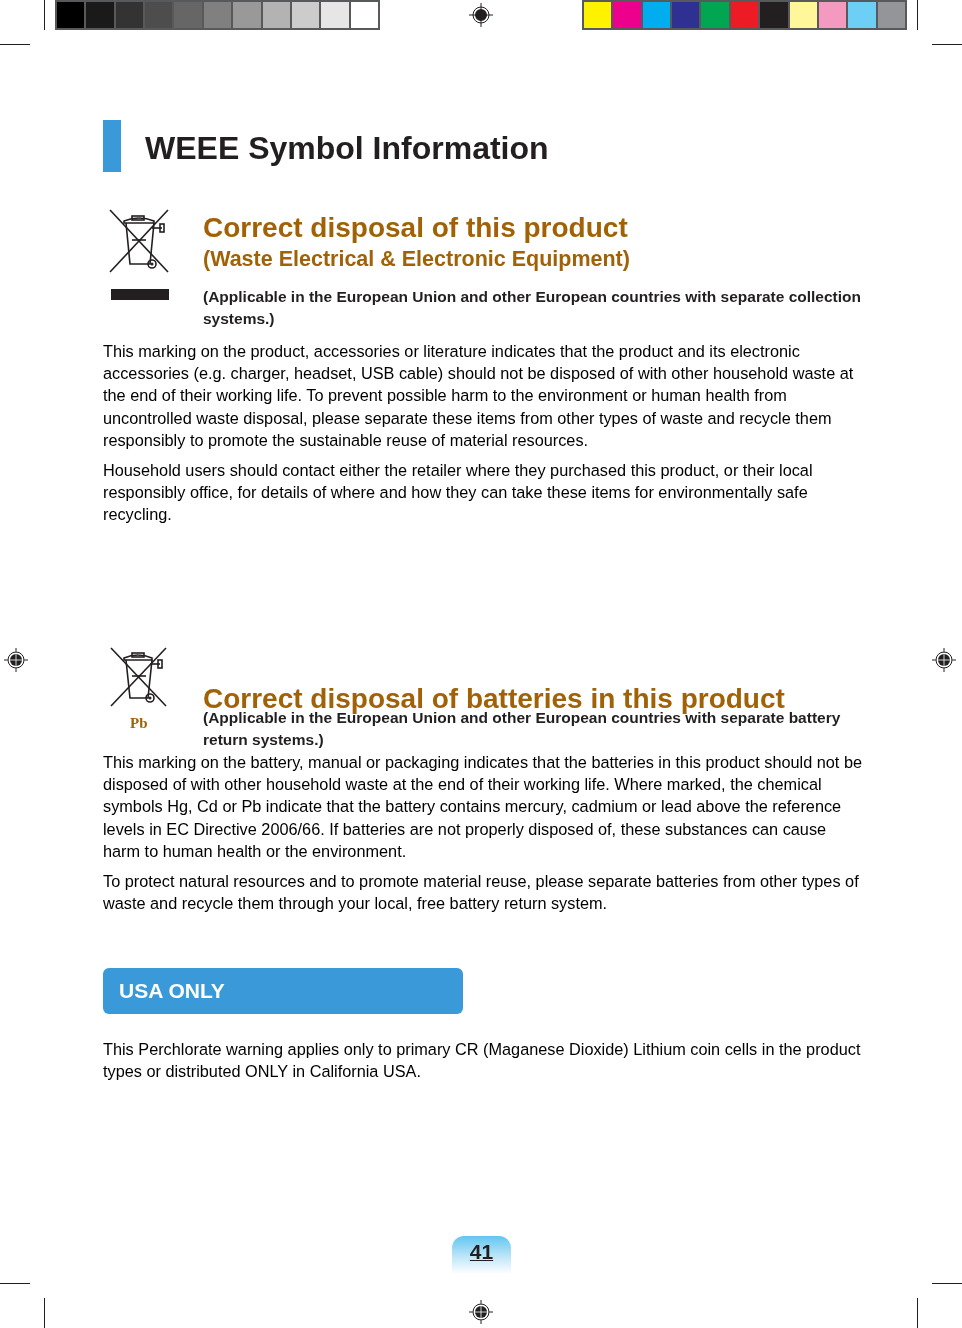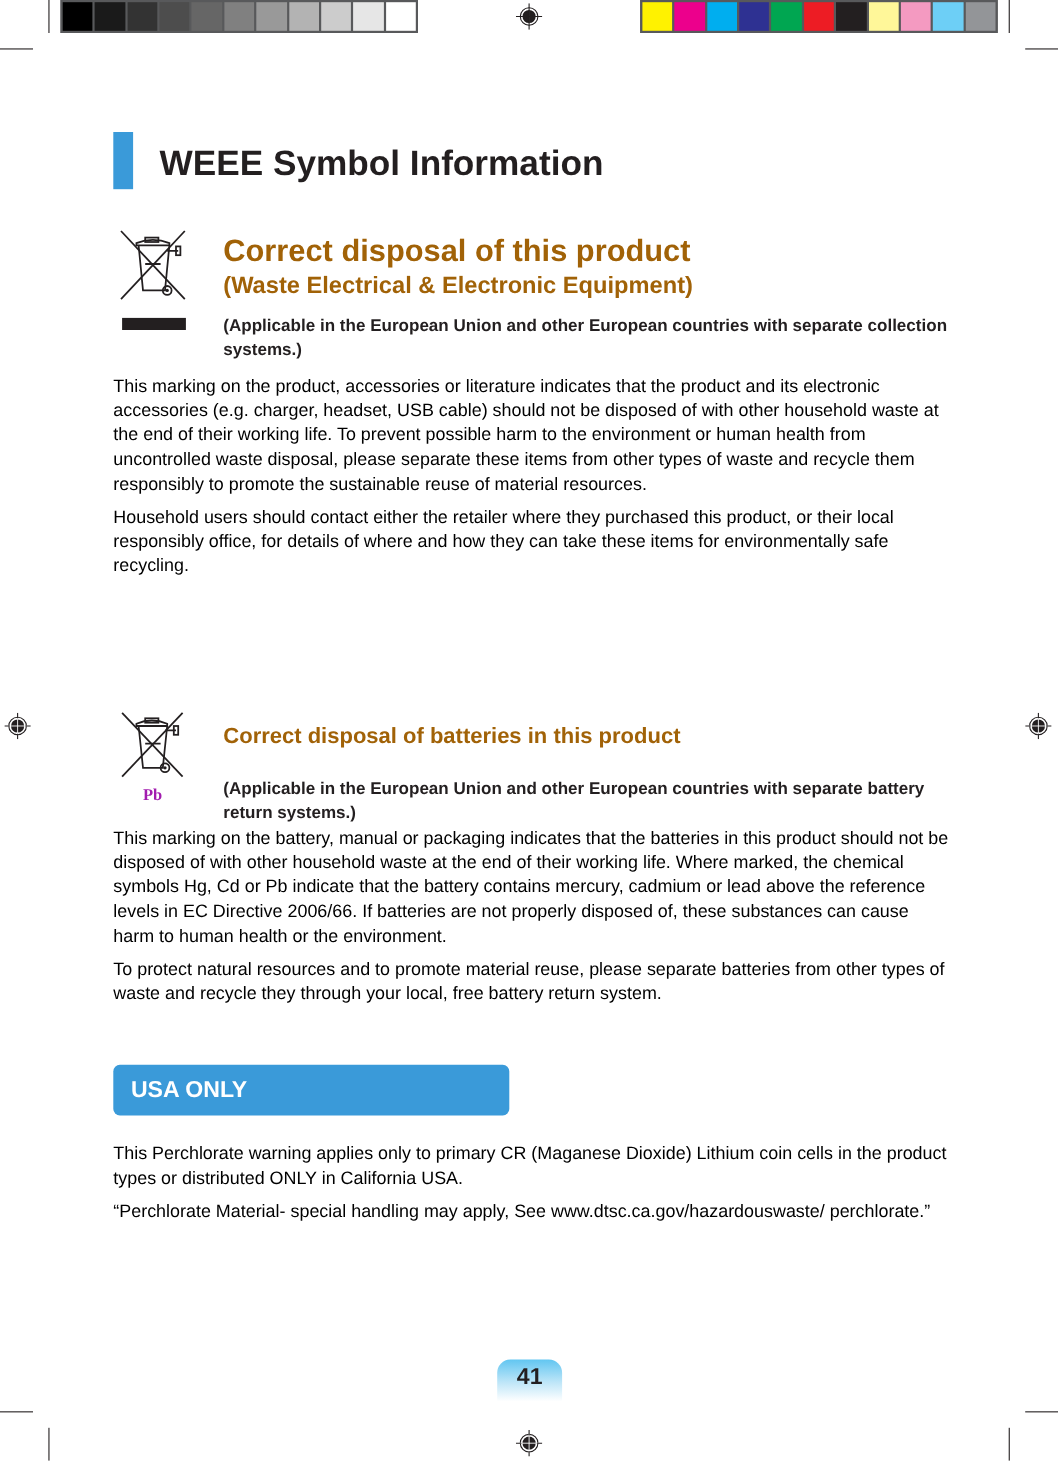--- a/index.html
+++ b/index.html
@@ -10,21 +10,21 @@
   .crop-line { position:absolute; background:#231f20; }
   .reg { position:absolute; width:24px; height:24px; }
   .title-bar { position:absolute; left:103px; top:120px; width:18px; height:52px; background:#3a9ad9; }
   .title { position:absolute; left:145px; top:122px; font-size:32px; font-weight:bold; color:#231f20; line-height:52px; white-space:nowrap; }
   .h2 { position:absolute; color:#a16207; font-weight:bold; white-space:nowrap; }
   .sub { position:absolute; font-weight:bold; font-size:15.5px; line-height:22px; color:#231f20; width:660px; }
   .body-text { position:absolute; left:103px; width:760px; font-size:16.3px; line-height:22.2px; color:#000000; }
   .body-text p { margin:0 0 8px 0; }
   .usa-box { position:absolute; left:103px; top:968px; width:360px; height:46px; background:#3a9ad9; border-radius:6px; }
   .usa-label { position:absolute; left:16px; top:11px; font-size:21px; font-weight:bold; color:#ffffff; }
-  .page-tab { position:absolute; left:452px; top:1236px; width:59px; height:38px; border-radius:12px 12px 0 0; background:linear-gradient(to bottom, #62c6f1 0%, #bfe6f8 55%, #ffffff 100%); text-align:center; }
+  .page-tab { position:absolute; left:452px; top:1236px; width:59px; height:38px; border-radius:12px 12px 0 0; background:linear-gradient(to bottom, #62c6f1 0%, #bfe6f8 55%, #ffffff 100%); text-align:center;text-decoration:underline; }
   .page-num { font-size:21px; font-weight:bold; color:#231f20; line-height:32px; }
 </style>
 </head>
 <body>
 
 <div class="strip" style="left:55px; width:325px;" id="grayStrip">
     <div class="sw" style="width: 27.3636px; background: rgb(0, 0, 0);"></div>
     <div class="sw" style="width: 27.3636px; background: rgb(26, 26, 26);"></div>
     <div class="sw" style="width: 27.3636px; background: rgb(51, 51, 51);"></div>
     <div class="sw" style="width: 27.3636px; background: rgb(77, 77, 77);"></div>
@@ -132,34 +132,33 @@
     <path d="M18 14 L22 52 L40 52 L44 14"></path>
     <line x1="42" y1="18" x2="52" y2="18"></line>
     <rect x="50" y="14" width="4" height="8"></rect>
     <line x1="24" y1="30" x2="38" y2="30"></line>
     <circle cx="42" cy="52" r="4"></circle>
     <line x1="3" y1="2" x2="58" y2="60"></line>
     <line x1="58" y1="2" x2="3" y2="60"></line>
   </g>
   <circle cx="42" cy="52" r="1.5" fill="#231f20"></circle>
 </svg>
-<div class="abs" style="left:130px; top:715px; font-family:'Liberation Serif', serif; font-weight:bold; font-size:15px; color:#a21caf;">Pb</div>
+<div class="abs" style="left:130px; top:715px; font-family:'Liberation Serif', serif; font-weight:bold; font-size:15px; color:#a16207;">Pb</div>
 
-<div class="h2" style="left:203px; top:652px; font-size:20px; line-height:34px;">Correct disposal of batteries in this product</div>
+<div class="h2" style="left:203px; top:682px; font-size:28px; line-height:34px;">Correct disposal of batteries in this product</div>
 <div class="sub" style="left:203px; top:707px;">(Applicable in the European Union and other European countries with separate battery return systems.)</div>
 
 <div class="body-text" style="top:751px;">
   <p>This marking on the battery, manual or packaging indicates that the batteries in this product should not be disposed of with other household waste at the end of their working life.  Where marked, the chemical symbols Hg, Cd or Pb indicate that the battery contains mercury, cadmium or lead above the reference levels in EC Directive 2006/66. If batteries are not properly disposed of, these substances can cause harm to human health or the environment.</p>
-  <p>To protect natural resources and to promote material reuse, please separate batteries from other types of waste and recycle they through your local, free battery return system.</p>
+  <p>To protect natural resources and to promote material reuse, please separate batteries from other types of waste and recycle them through your local, free battery return system.</p>
 </div>
 
 <div class="usa-box">
   <div class="usa-label">USA ONLY</div>
 </div>
 
 <div class="body-text" style="top:1038px;">
   <p>This Perchlorate warning applies only to primary CR (Maganese Dioxide) Lithium coin cells in the product types or distributed ONLY in California USA.</p>
-  <p>“Perchlorate Material- special handling may apply, See www.dtsc.ca.gov/hazardouswaste/ perchlorate.”</p>
 </div>
 
 <div class="page-tab">
   <span class="page-num">41</span>
 </div>
 
 </body></html>

